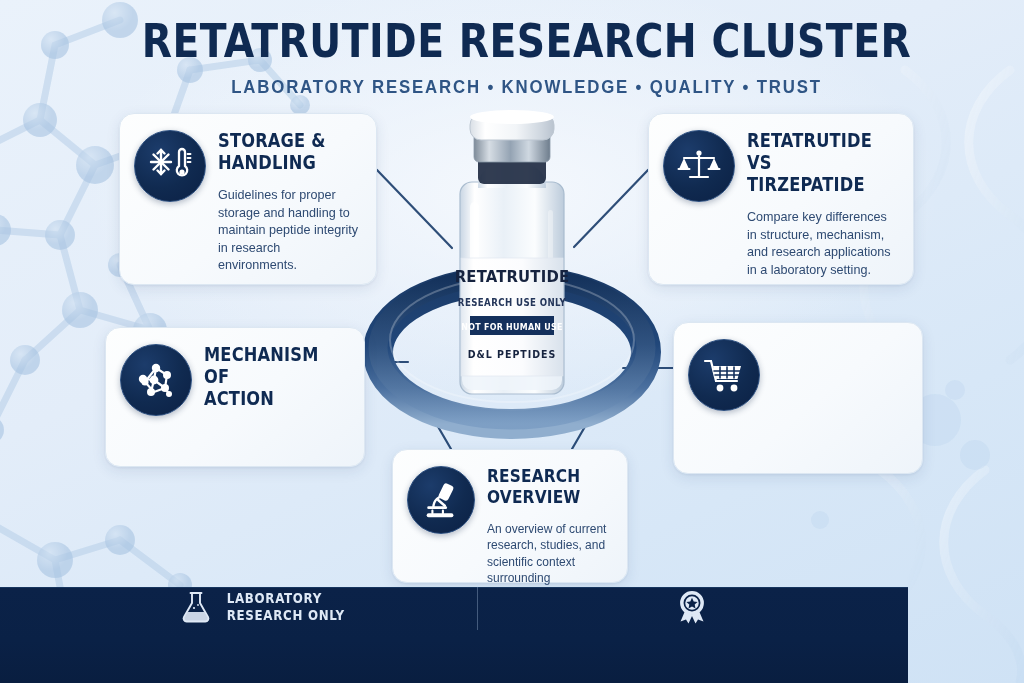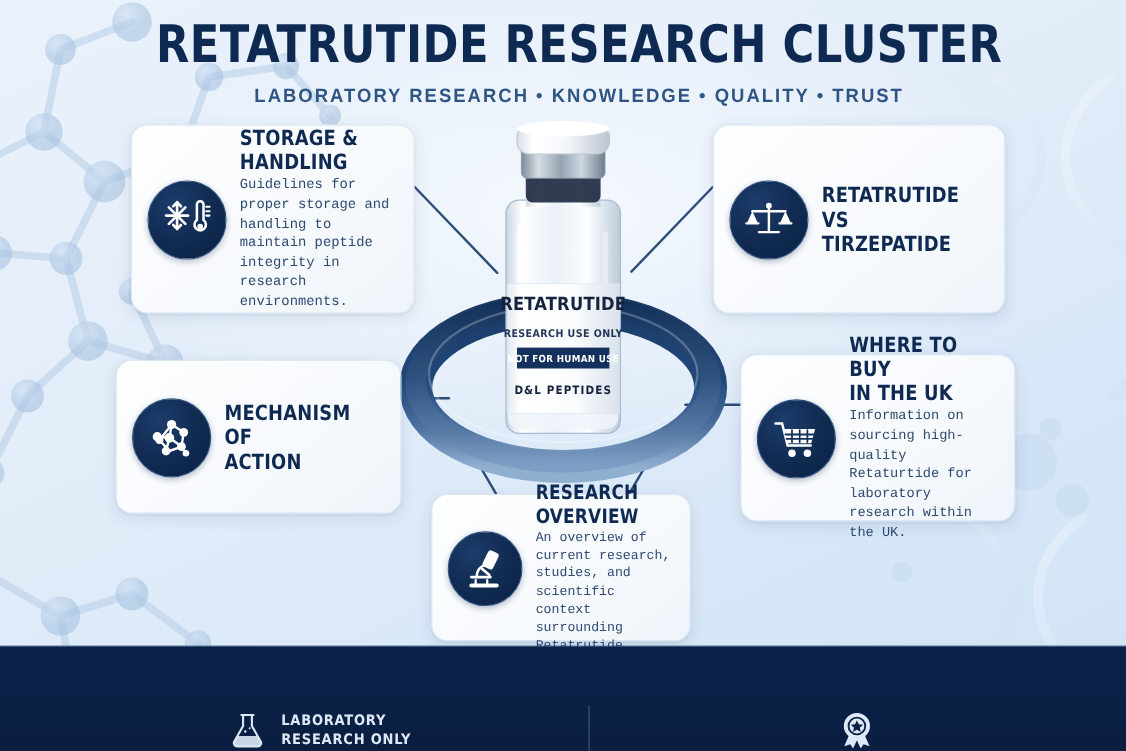--- a/index.html
+++ b/index.html
@@ -39,21 +39,21 @@
   
   .connectors{ position:absolute; inset:0; }
 
   
   .card{
     position:absolute;
     background:linear-gradient(140deg,#fdfefe 0%,#f7fafd 55%,#eef4fa 100%);
     border:1px solid #dce7f2;
     border-radius:15px;
     box-shadow:0 4px 14px rgba(30,60,110,0.10), 0 1px 3px rgba(30,60,110,0.07);
-    display:flex; align-items:center;
+    display:flex; align-items:flex-start;
     padding:14px 14px 14px 14px;
   }
   .card .ico{
     flex:0 0 auto;
     width:72px; height:72px; border-radius:50%;
     background:radial-gradient(circle at 34% 28%, #1c3c6b 0%, #102a50 55%, #0b2044 100%);
     border:1.5px solid #2c4f80;
     box-shadow:0 2px 6px rgba(12,32,66,0.30);
     display:flex; align-items:center; justify-content:center;
     margin-top:2px;
@@ -61,48 +61,47 @@
   .card .body{ margin-left:12px; padding-top:1px; }
   .card h3{
     font-size:19px; line-height:22px;
     font-weight:bold; color:#0f2a52;
     letter-spacing:0.2px;
     font-family:"DejaVu Sans Condensed","Liberation Sans Narrow","Liberation Sans", sans-serif;
     transform:scaleX(0.95); transform-origin:left center;
     white-space:pre-line;
   }
   .card p{
-    margin-top:1px;
+    margin-top:14px;
     font-size:12.6px; line-height:17.6px;
     color:#2e4a72;
-    font-family:Liberation Mono, monospace;
   }
 
   #card-storage  { left:119px; top:113px;  width:258px; height:172px; }
   #card-mech     { left:105px; top:327px;  width:260px; height:140px; }
   #card-vs       { left:648px; top:113px;  width:266px; height:172px; }
   #card-buy      { left:673px; top:322px;  width:250px; height:152px; }
   #card-overview { left:392px; top:449px;  width:236px; height:134px; }
 
   #card-overview .ico{ width:68px; height:68px; }
   #card-overview h3{ font-size:18px; line-height:21px; }
   #card-overview p{ font-size:12px; line-height:16.4px; }
   #card-buy p, #card-mech p{ font-size:12.4px; }
 
   
   .center{ position:absolute; left:352px; top:110px; width:320px; height:360px; }
   .ring-svg{ position:absolute; left:0; top:130px; }
   .vial{ position:absolute; left:96px; top:0; width:128px; height:300px; }
 
   
   .footer{
-    position:absolute; left:0; top:587px; width:1024px; height:96px;
+    position:absolute; left:0; top:587px; width:908px; height:96px;
     background:linear-gradient(180deg,#0b2248 0%,#0a2146 55%,#091e40 100%);
     border-top:1px solid #17365f;
-    display:flex; align-items:flex-end;padding-left:45px;
+    display:flex; align-items:flex-start;padding-left:45px;
   }
   .fitem{
     flex:1 1 0; display:flex; align-items:center; justify-content:center;
     gap:12px; position:relative;
   }
   .fitem + .fitem::before{
     content:""; position:absolute; left:0; top:50%; transform:translateY(-50%);
     width:1px; height:46px; background:rgba(190,212,240,0.32);
   }
   .fitem .fico{ width:38px; height:38px; flex:0 0 auto; display:flex; align-items:center; justify-content:center; }
@@ -358,44 +357,40 @@
         <line x1="13" y1="33" x2="31" y2="33"></line>
         <path d="M2 25 L7 14 L12 25 Z" fill="#ffffff" stroke="none"></path>
         <path d="M32 25 L37 14 L42 25 Z" fill="#ffffff" stroke="none"></path>
         <line x1="1.5" y1="25" x2="12.5" y2="25" stroke-width="2"></line>
         <line x1="31.5" y1="25" x2="42.5" y2="25" stroke-width="2"></line>
       </svg>
     </div>
     <div class="body">
       <h3>RETATRUTIDE
 VS TIRZEPATIDE</h3>
+      <p>Compare key differences in structure, mechanism, and research applications in a laboratory setting.</p>
     </div>
   </div>
 
   <div class="card" id="card-buy">
     <div class="ico">
       <svg width="44" height="44" viewBox="0 0 44 44" stroke="#ffffff" stroke-width="2.2" fill="none" stroke-linecap="round">
         <path d="M3 8 L9 8 L14 28 L35 28"></path>
         <path d="M11 13 L39 13 L35.5 26 L14 26 Z" fill="#ffffff" stroke="none"></path>
         <g stroke="#14305c" stroke-width="1.6">
           <line x1="18" y1="14" x2="18" y2="25"></line>
             <line x1="25" y1="14" x2="25" y2="25"></line>
           <line x1="32" y1="14" x2="32" y2="25"></line>
           <line x1="12" y1="18" x2="38" y2="18"></line>
             <line x1="13" y1="22" x2="37" y2="22"></line>
         </g>
         <circle cx="18" cy="35" r="3.4" fill="#ffffff" stroke="none"></circle>
         <circle cx="32" cy="35" r="3.4" fill="#ffffff" stroke="none"></circle>
       </svg>
     </div>
-    <div class="body">
-      <h3>WHERE TO BUY
-IN THE UK</h3>
-      <p>Information on sourcing high-quality Retaturtide for laboratory research within the UK.</p>
-    </div>
   </div>
 
   <div class="card" id="card-overview">
     <div class="ico">
       <svg width="42" height="42" viewBox="0 0 44 44" stroke="#ffffff" stroke-width="2.2" fill="none" stroke-linecap="round">
         <rect x="22" y="5" width="11" height="17" rx="3" transform="rotate(26 27 13)" fill="#ffffff" stroke="none"></rect>
         <path d="M19 22 L26 28" stroke-width="2.6"></path>
         <path d="M14 30 C14 22 20 17 26 19" stroke-width="2.4"></path>
         <line x1="9" y1="30" x2="27" y2="30" stroke-width="2.8"></line>
         <path d="M13 33 L13 36 M24 33 L24 36"></path>

